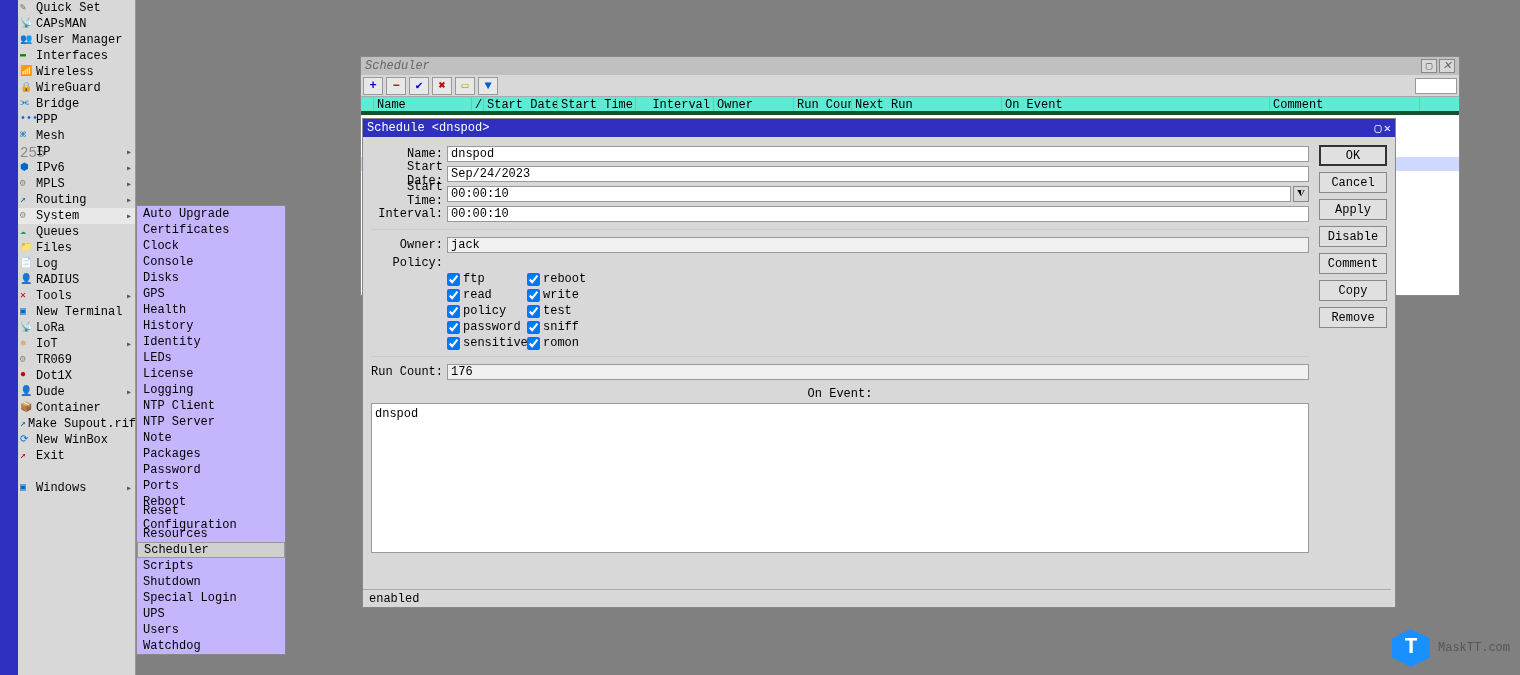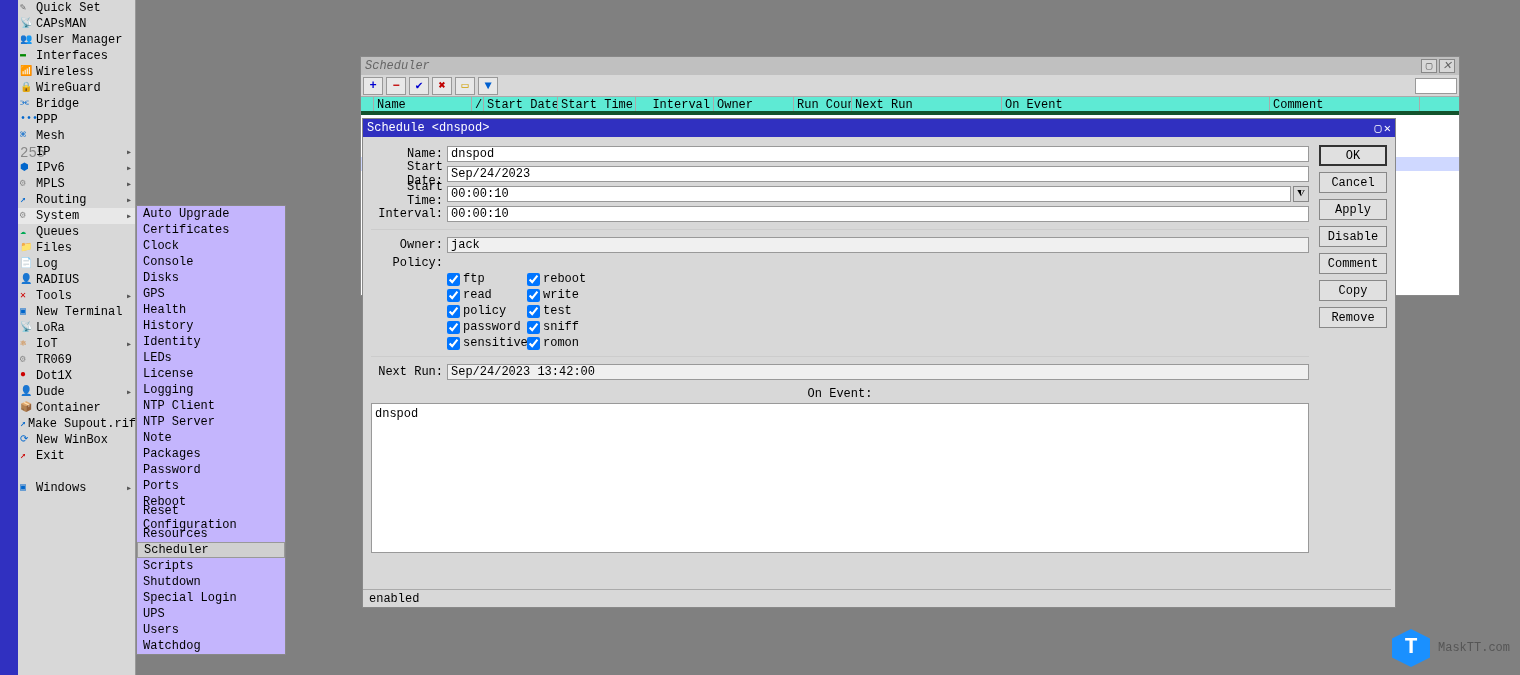--- a/index.html
+++ b/index.html
@@ -300,22 +300,22 @@
           <label><input type="checkbox" checked="" style=""> write</label>
           <label><input type="checkbox" checked="" style=""> policy</label>
           <label><input type="checkbox" checked="" style=""> test</label>
           <label><input type="checkbox" checked="" style=""> password</label>
           <label><input type="checkbox" checked="" style=""> sniff</label>
           <label><input type="checkbox" checked="" style=""> sensitive</label>
           <label><input type="checkbox" checked="" style=""> romon</label>
         </div>
       <div class="sep"></div>
       <div class="form-row ro">
-          <label>Next Run:</label>
-          <input type="text" readonly="" value="Sep/24/2023 13:42:00" style="">
+          <label>Run Count:</label>
+          <input type="text" readonly="" value="176" style="">
         </div>
       <div class="onevent-lbl">On Event:</div>
       <textarea class="onevent-box" id="onevent" style="">dnspod</textarea>
     </div>
     <div class="btn-col">
       <button class="action-btn ok">OK</button>
       <button class="action-btn">Cancel</button>
       <button class="action-btn">Apply</button>
       <button class="action-btn">Disable</button>
       <button class="action-btn">Comment</button>

